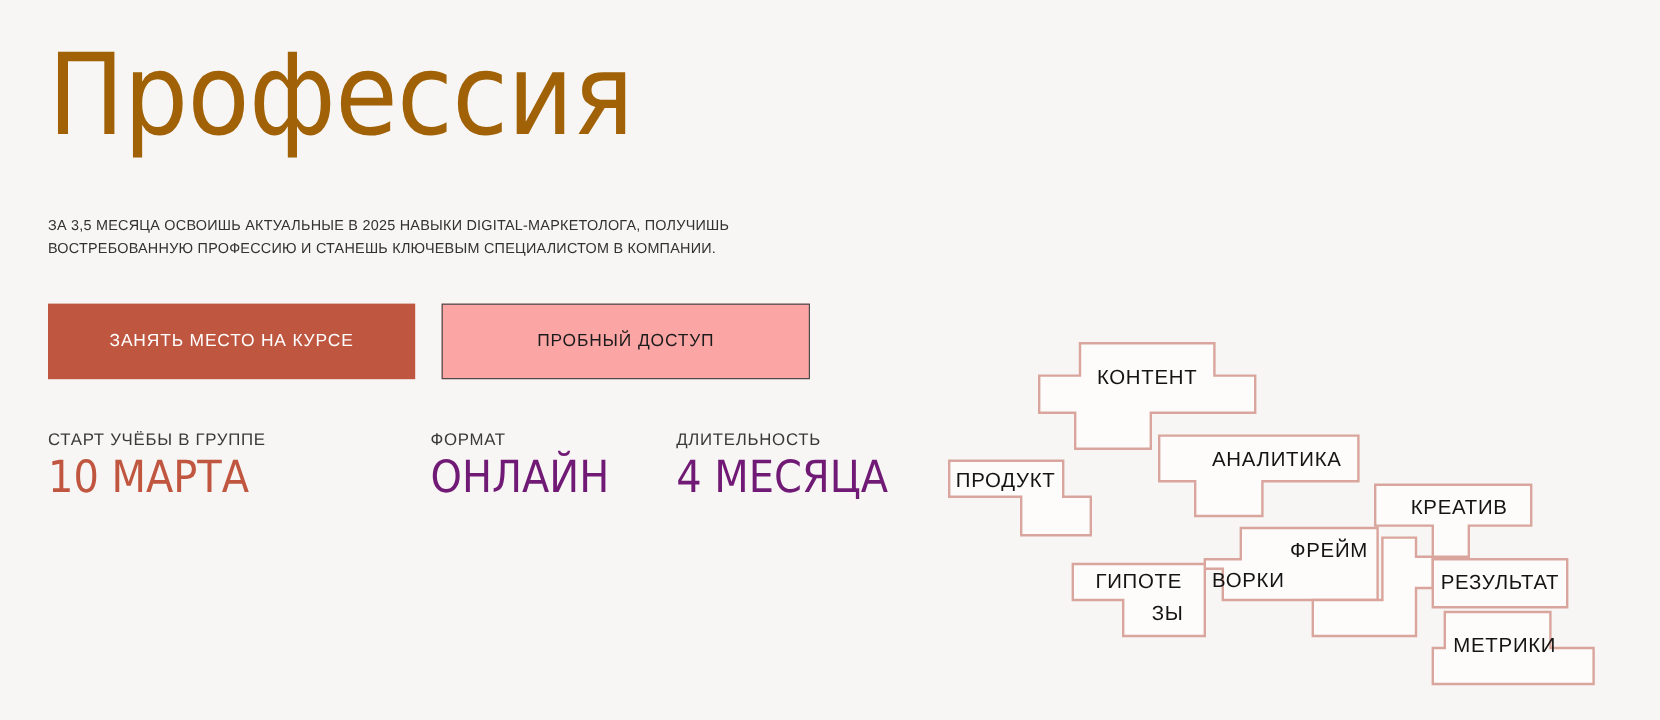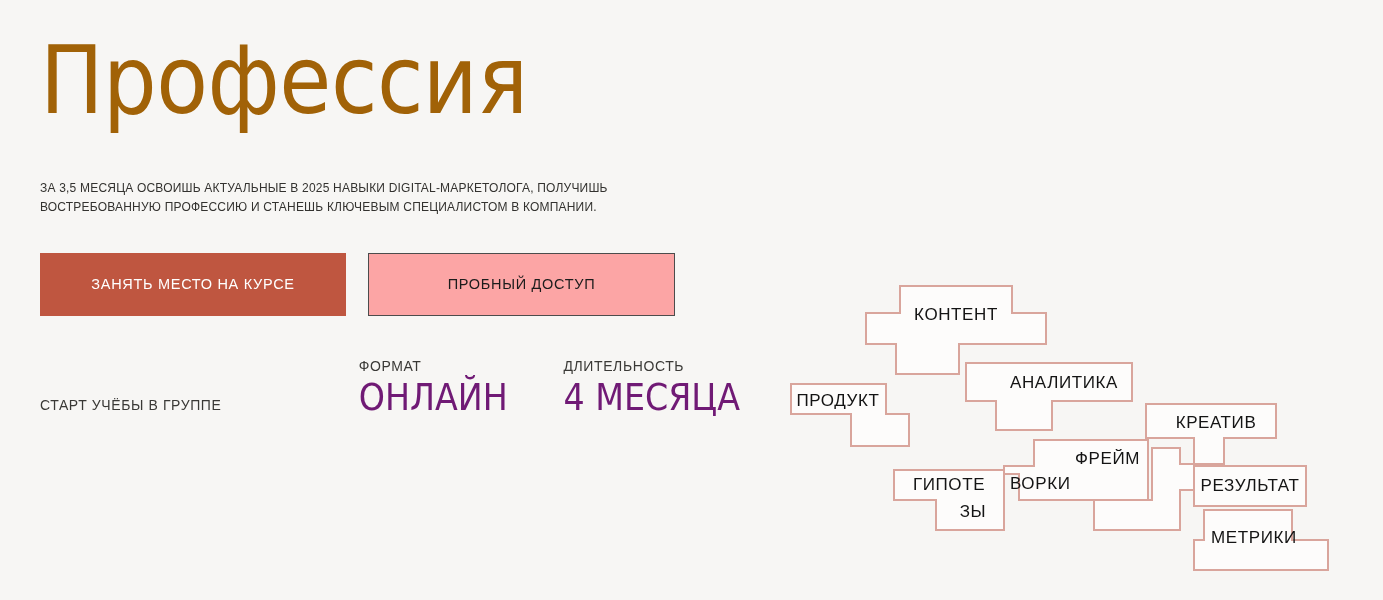--- a/index.html
+++ b/index.html
@@ -163,20 +163,21 @@
     <p class="hero-sub">ЗА 3,5 МЕСЯЦА ОСВОИШЬ АКТУАЛЬНЫЕ В 2025 НАВЫКИ DIGITAL-МАРКЕТОЛОГА, ПОЛУЧИШЬ ВОСТРЕБОВАННУЮ ПРОФЕССИЮ И СТАНЕШЬ КЛЮЧЕВЫМ СПЕЦИАЛИСТОМ В КОМПАНИИ.</p>
 
     <div class="btn-row">
       <button class="btn btn-primary">ЗАНЯТЬ МЕСТО НА КУРСЕ</button>
       <button class="btn btn-secondary">ПРОБНЫЙ ДОСТУП</button>
     </div>
 
     <div class="stats-row">
       <div class="stat stat-start">
         <span class="stat-label">СТАРТ УЧЁБЫ В ГРУППЕ</span>
+        <span class="stat-value accent">10 МАРТА</span>
       </div>
       <div class="stat stat-format">
         <span class="stat-label">ФОРМАТ</span>
         <span class="stat-value">ОНЛАЙН</span>
       </div>
       <div class="stat stat-duration">
         <span class="stat-label">ДЛИТЕЛЬНОСТЬ</span>
         <span class="stat-value">4 МЕСЯЦА</span>
       </div>
     </div>

